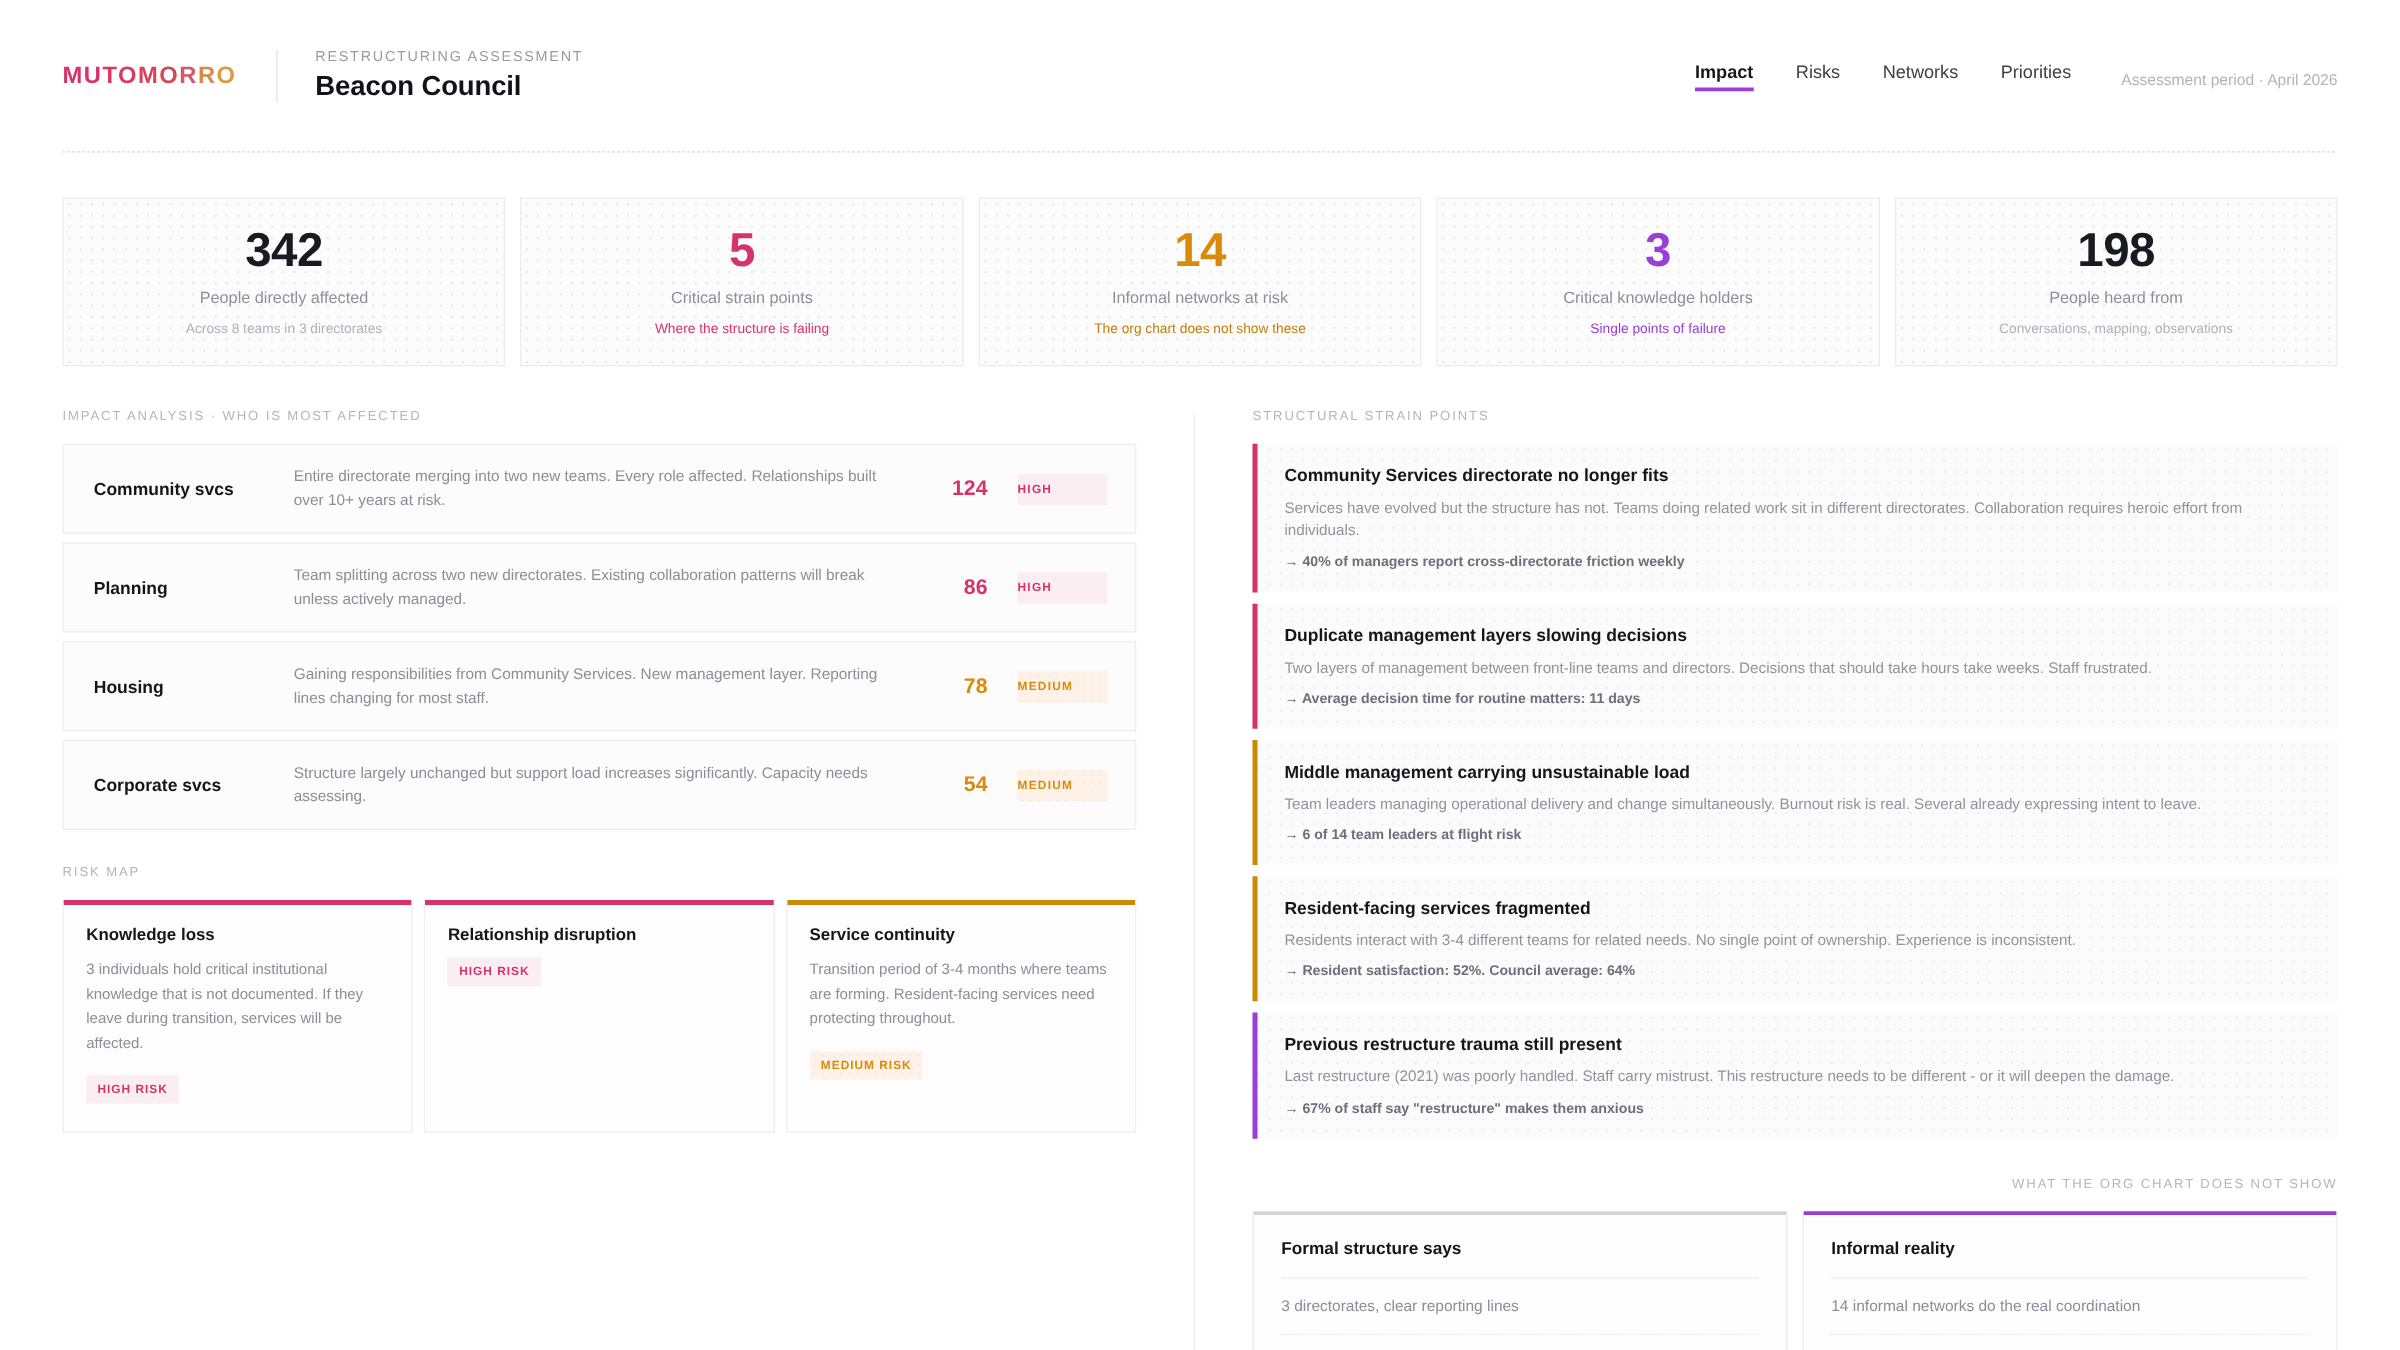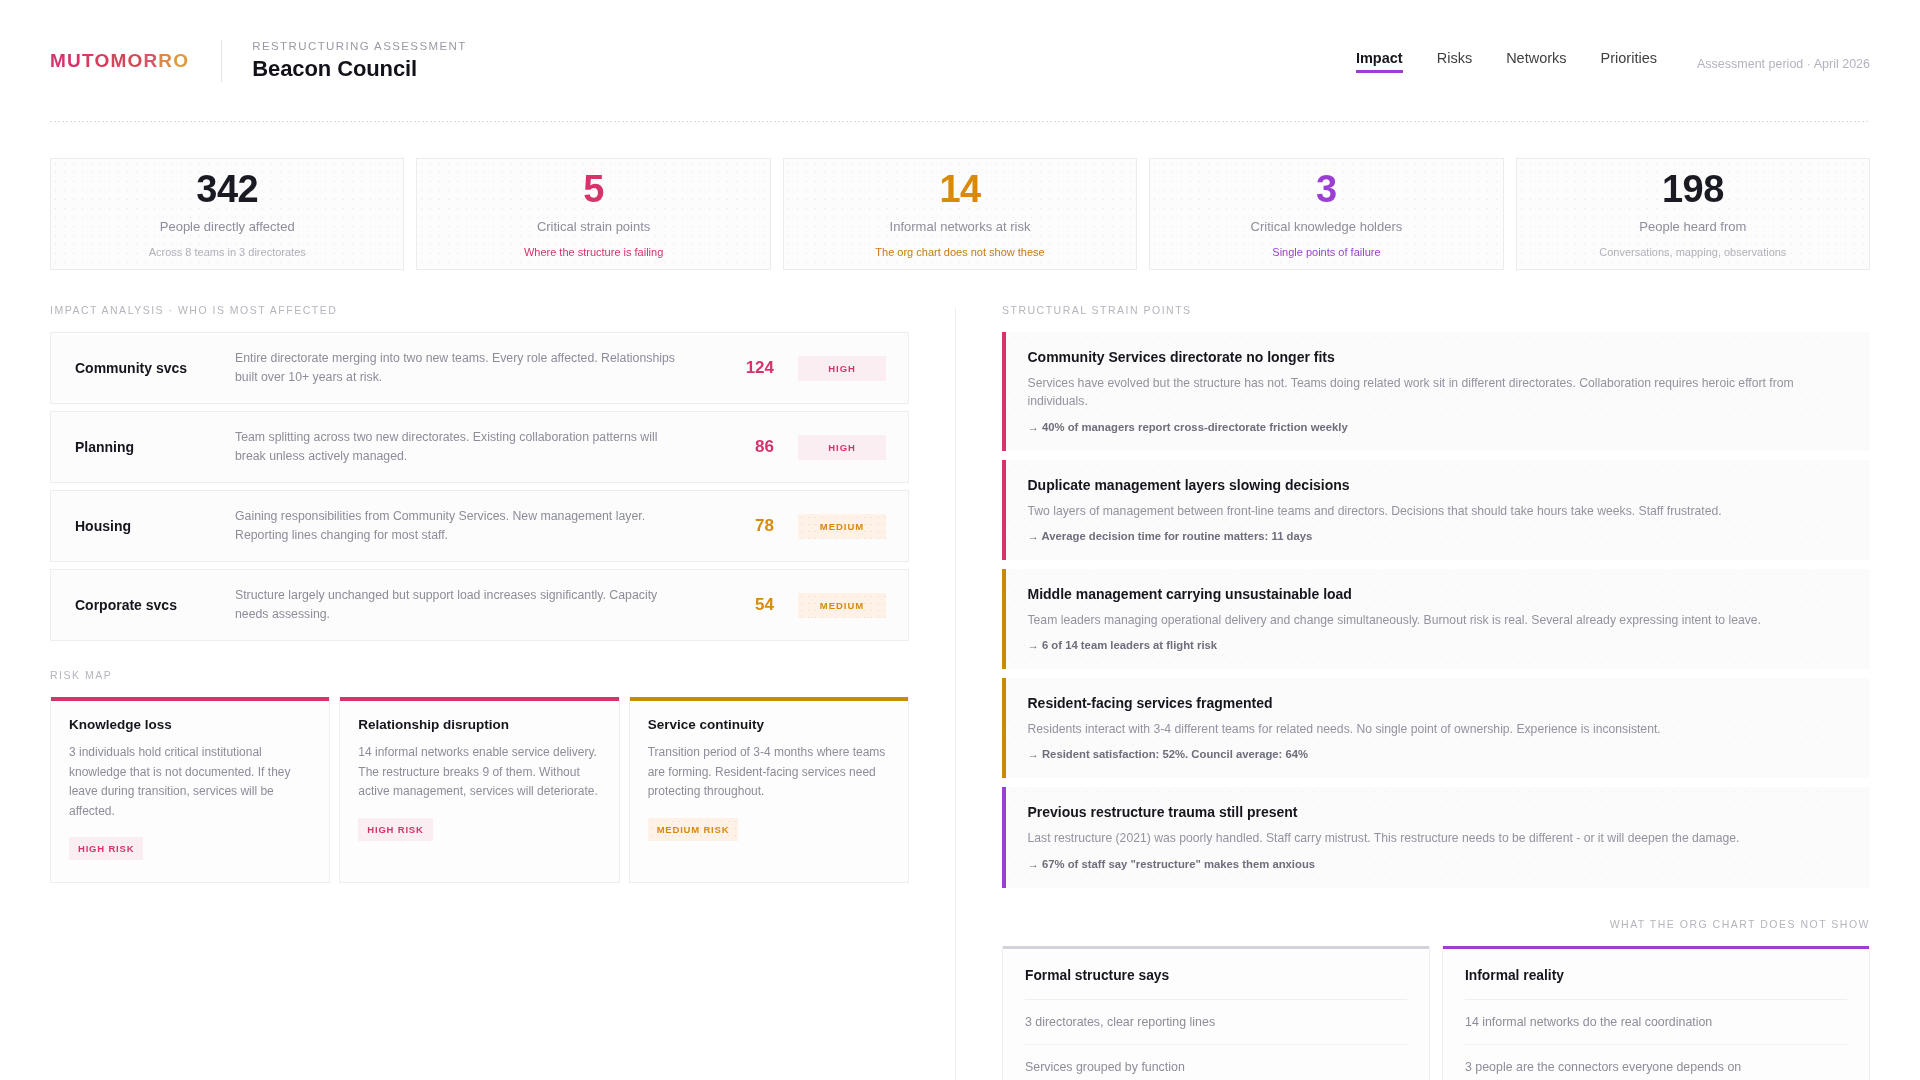--- a/index.html
+++ b/index.html
@@ -104,21 +104,21 @@
   }
 
   
   .kpis {
     display: flex;
     gap: 12px;
     margin-top: 36px;
   }
   .kpi {
     flex: 1;
-    height: 112px;
+    height: 135px;
     border: 1px solid #ebebf0;
     background-color: #fcfcfd;
     background-image: radial-gradient(#e4e4ec 0.7px, transparent 0.7px);
     background-size: 9px 9px;
     display: flex;
     flex-direction: column;
     align-items: center;
     justify-content: center;
     gap: 3px;
   }
@@ -189,24 +189,23 @@
     padding-right: 24px;
   }
   .impact-count {
     width: 62px;
     flex-shrink: 0;
     text-align: right;
     font-size: 17px;
     font-weight: bold;
   }
   .impact-badge {
-    width: 88px;
+    width: 72px;
     margin-left: 24px;
     flex-shrink: 0;
-    text-align: center;
     font-size: 9.5px;
     font-weight: bold;
     letter-spacing: 1px;
     padding: 7px 0;
   }
   .badge-high { color: #d6336c; background: #fbeef2; }
   .badge-medium {
     color: #d98a0a;
     background-color: #fdf1e8;
     background-image: radial-gradient(#f3d9c0 0.7px, transparent 0.7px);
@@ -388,21 +387,21 @@
             <div class="impact-name">Corporate svcs</div>
             <div class="impact-desc">Structure largely unchanged but support load increases significantly. Capacity needs assessing.</div>
             <div class="impact-count" style="color: rgb(217, 138, 10);">54</div>
             <div class="impact-badge badge-medium">MEDIUM</div>
           </div>
         </div>
 
       <div class="section-label riskmap-label">RISK MAP</div>
       <div class="risk-cards" id="risk-slot">
           <div class="risk-card"><div class="risk-top" style="background: rgb(214, 51, 108);"></div><div class="risk-title">Knowledge loss</div><div class="risk-desc">3 individuals hold critical institutional knowledge that is not documented. If they leave during transition, services will be affected.</div><div class="risk-badge badge-high">HIGH RISK</div></div>
-          <div class="risk-card"><div class="risk-top" style="background: rgb(214, 51, 108);"></div><div class="risk-title">Relationship disruption</div><div class="risk-desc">14 informal networks enable service delivery. The restructure breaks 9 of them. Without active management, services will deteriorate.</div><div class="risk-badge badge-high">HIGH RISK</div></div>
+          <div class="risk-card"><div class="risk-top" style="background: rgb(214, 51, 108);"></div><div class="risk-title">Relationship disruption</div><div class="risk-badge badge-high">HIGH RISK</div></div>
           <div class="risk-card"><div class="risk-top" style="background: rgb(201, 138, 6);"></div><div class="risk-title">Service continuity</div><div class="risk-desc">Transition period of 3-4 months where teams are forming. Resident-facing services need protecting throughout.</div><div class="risk-badge badge-medium">MEDIUM RISK</div></div>
         </div>
     </div>
 
     <div class="col-divider"></div>
 
     <div class="col-right">
       <div class="section-label">STRUCTURAL STRAIN POINTS</div>
       <div id="strain-slot">
           <div class="strain">

